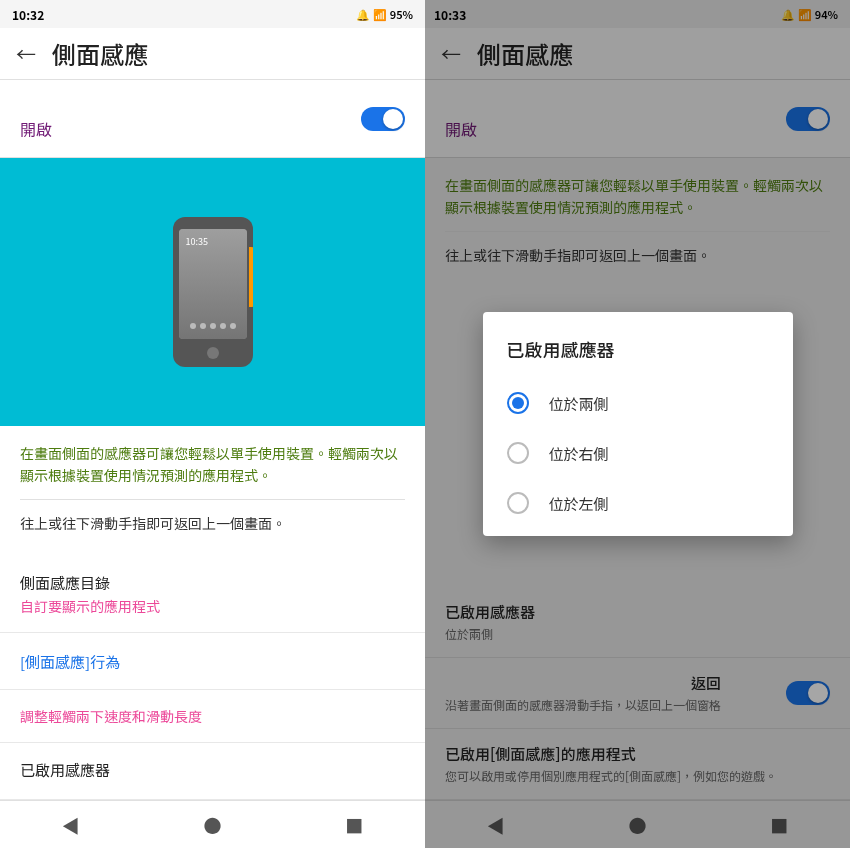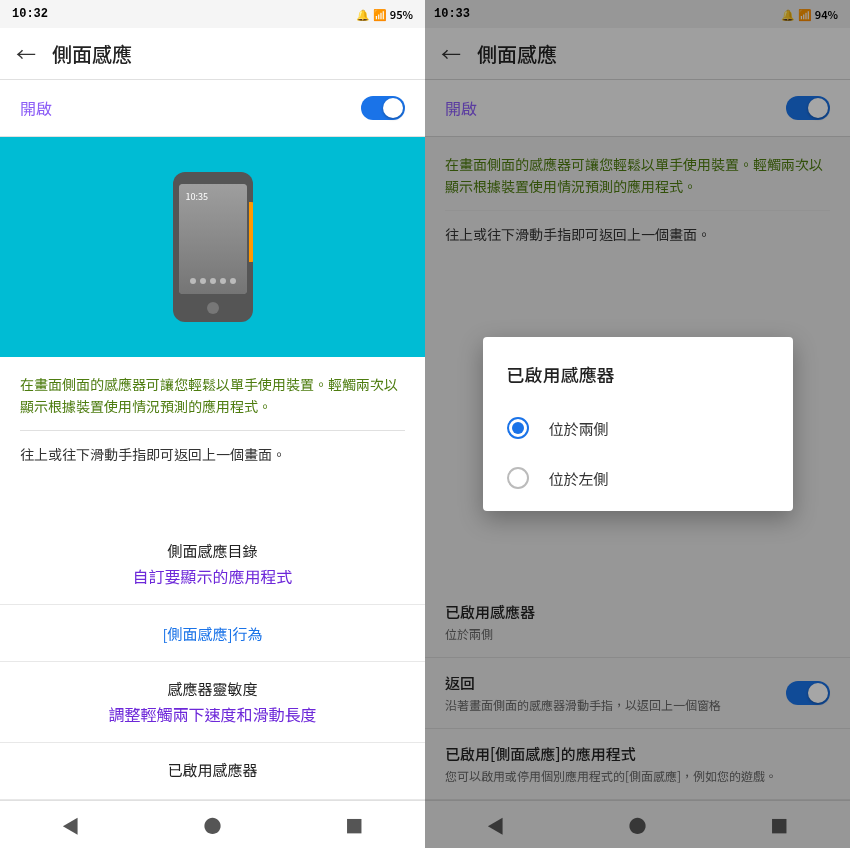--- a/index.html
+++ b/index.html
@@ -40,21 +40,21 @@
       align-items: center;
       justify-content: space-between;
       padding: 0 12px;
       font-size: 11px;
       font-weight: 600;
     }
     .right-panel .status-bar {
       background: #e8e8e8;
       padding-left: 9px;
     }
-    .status-bar .time { font-weight: bold; font-size: 12px; font-family: Liberation Mono, monospace; }
+    .status-bar .time { font-weight: bold; font-size: 12px; }
     .status-bar .icons { display: flex; align-items: center; gap: 3px; font-size: 11px; }
 
     
     .top-bar {
       height: 52px;
       background: #ffffff;
       display: flex;
       align-items: center;
       padding: 0 16px;
       gap: 16px;
@@ -63,41 +63,42 @@
     .right-panel .top-bar {
       background: #f5f5f5;
       border-bottom: 1px solid #d0d0d0;
     }
     .back-arrow {
       font-size: 20px;
       cursor: pointer;
       color: #333;
     }
     .page-title {
-      font-size: 20px;
+      font-size: 24px;
       font-weight: 500;
       color: #222;
     }
 
     
     .toggle-section {
       background: #ffffff;
       padding: 16px 20px;
       display: flex;
       align-items: center;
       justify-content: space-between;
       border-bottom: 1px solid #e0e0e0;
     }
     .right-panel .toggle-section {
       background: #f5f5f5;
       border-bottom: 1px solid #d0d0d0;
     }
     .toggle-label {
       font-size: 16px;
-      color: #8b5cf6;
+      color: #701a75;
+      margin-top: 21px;
     }
     .toggle-switch {
       width: 44px;
       height: 24px;
       border-radius: 12px;
       background: #1a73e8;
       position: relative;
       cursor: pointer;
     }
     .toggle-switch::after {
@@ -107,21 +108,21 @@
       height: 20px;
       border-radius: 50%;
       background: #fff;
       top: 2px;
       right: 2px;
       box-shadow: 0 1px 3px rgba(0,0,0,0.3);
     }
 
     
     .image-area {
-      height: 220px;
+      height: 268px;
       background: #00bcd4;
       display: flex;
       align-items: center;
       justify-content: center;
       position: relative;
       overflow: hidden;
     }
 
     
     .phone-illustration {
@@ -227,30 +228,29 @@
     
     .menu-items {
       background: #ffffff;
     }
     .right-panel .menu-items {
       background: #e8e8e8;
     }
     .menu-item {
       padding: 16px 20px;
       border-bottom: 1px solid #e8e8e8;
-      text-align: center;
     }
     .menu-item-title {
       font-size: 15px;
       color: #222;
       margin-bottom: 3px;
     }
     .menu-item-sub {
-      font-size: 16px;
-      color: #6d28d9;
+      font-size: 14px;
+      color: #ec4899;
     }
     .menu-item-link {
       font-size: 15px;
       color: #1a73e8;
     }
 
     
     .bottom-nav {
       height: 48px;
       background: #ffffff;
@@ -340,20 +340,21 @@
     }
     .settings-item-sub {
       font-size: 12px;
       color: #666;
       line-height: 1.5;
     }
     .settings-item-row {
       display: flex;
       align-items: center;
       justify-content: space-between;
+      text-align: right;
     }
   </style>
 </head>
 <body>
 
 <div class="left-panel">
 
   <div class="status-bar">
     <span class="time">10:32</span>
     <div class="icons">
@@ -402,21 +403,20 @@
 
   <div class="menu-items">
     <div class="menu-item">
       <div class="menu-item-title">側面感應目錄</div>
       <div class="menu-item-sub">自訂要顯示的應用程式</div>
     </div>
     <div class="menu-item">
       <span class="menu-item-link">[側面感應]行為</span>
     </div>
     <div class="menu-item">
-      <div class="menu-item-title">感應器靈敏度</div>
       <div class="menu-item-sub">調整輕觸兩下速度和滑動長度</div>
     </div>
     <div class="menu-item">
       <div class="menu-item-title">已啟用感應器</div>
     </div>
   </div>
 
   <div class="bottom-nav">
     <span class="nav-icon">◀</span>
     <span class="nav-icon">●</span>
@@ -479,20 +479,24 @@
 
   <div class="dialog-overlay">
     <div class="dialog-box">
       <div class="dialog-title">已啟用感應器</div>
 
       <div class="radio-option">
         <div class="radio-circle selected"></div>
         <span class="radio-label">位於兩側</span>
       </div>
 
+      <div class="radio-option">
+        <div class="radio-circle"></div>
+        <span class="radio-label">位於右側</span>
+      </div>
 
       <div class="radio-option">
         <div class="radio-circle"></div>
         <span class="radio-label">位於左側</span>
       </div>
     </div>
   </div>
 </div>
 
 </body></html>

